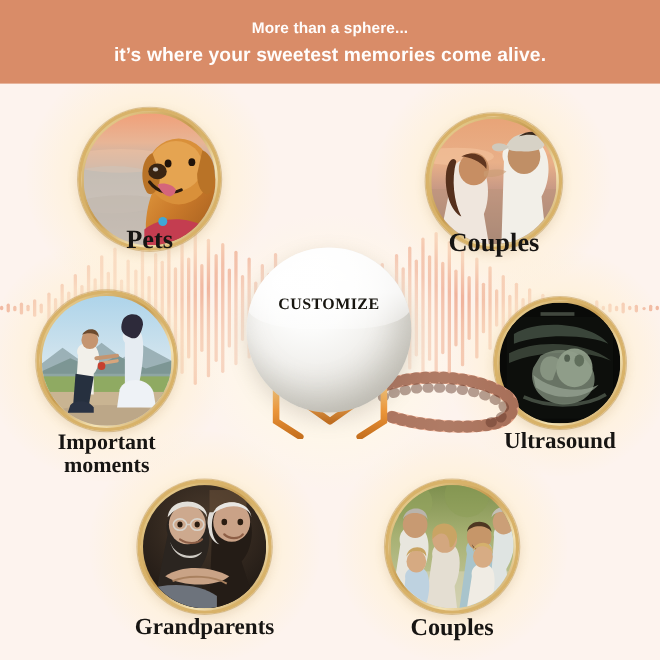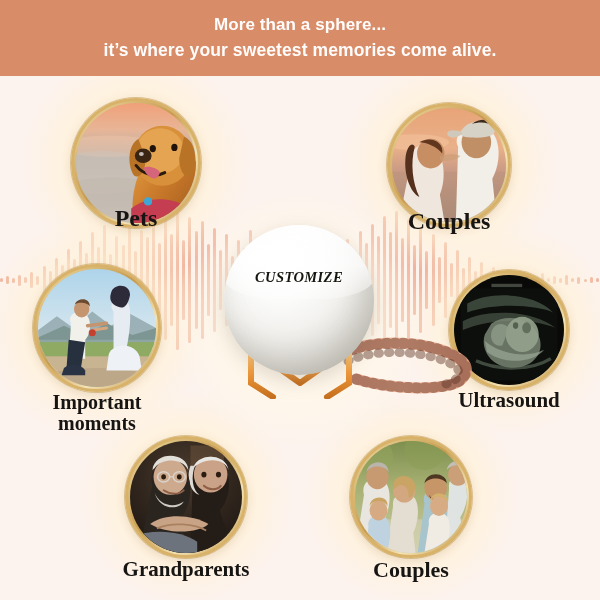--- a/index.html
+++ b/index.html
@@ -19,21 +19,21 @@
     z-index:40;
   }
   .banner .bline{
     color:#fffdfc;
     font-family:"Liberation Sans", sans-serif;
     font-weight:bold;
     letter-spacing:.1px;
     text-align:center;
     line-height:1.05;
   }
-  .banner .l1{font-size:17px;margin-bottom:7px;text-align:right;}
+  .banner .l1{font-size:14px;margin-bottom:7px;text-align:right;}
   .banner .l2{font-size:17.5px;}
 
   
   .wave{
     position:absolute;left:0;top:205px;width:600px;height:150px;
     display:flex;align-items:center;justify-content:space-between;
     z-index:1;pointer-events:none;
   }
   .wbar{width:3px;border-radius:2px;background:#eca287;opacity:.78;}
 
@@ -412,21 +412,21 @@
               <path d="M66 74 C64 62 82 60 84 72 C86 82 82 94 80 100 L62 100 Z" fill="#f0ece4"></path>
               <ellipse cx="75" cy="58" rx="8" ry="9" fill="#d7ac84"></ellipse>
               <path d="M67 54 C68 44 84 44 83 56 C80 48 70 48 67 54 Z" fill="#d4b06c"></path>
             </svg>
           </div>
         </div>
         <div class="clabel" style="left: 311px; top: 558px; width: 200px; font-size: 22px;">Couples</div>
       </div>
     </div>
 
-  <div class="product" style="left:224px;top:225px;width:150px;height:185px;font-style:italic;">
+  <div class="product" style="left:224px;top:225px;width:150px;height:185px;">
     <div class="cord">
       <svg viewBox="0 0 130 62" preserveAspectRatio="none">
         <defs>
           <linearGradient id="cordg" x1="0" y1="0" x2="1" y2="0">
             <stop offset="0" stop-color="#e9a98f"></stop>
             <stop offset=".5" stop-color="#f0b69c"></stop>
             <stop offset="1" stop-color="#e09d82"></stop>
           </linearGradient>
         </defs>
         <path d="M2,18 C34,2 96,6 120,26 C128,34 124,46 108,50 C82,56 40,52 14,44" fill="none" stroke="url(#cordg)" stroke-width="11" stroke-linecap="round"></path>

